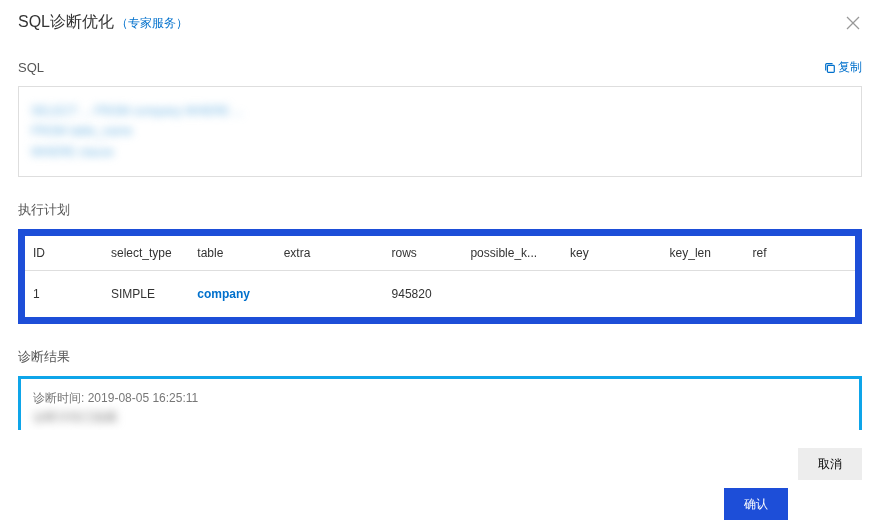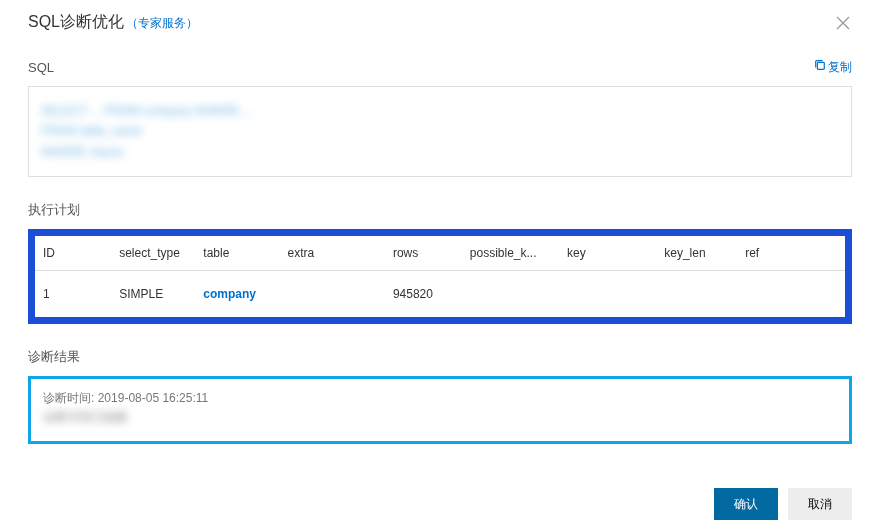--- a/index.html
+++ b/index.html
@@ -10,21 +10,21 @@
     body {
       font-family: -apple-system, BlinkMacSystemFont, "Segoe UI", "PingFang SC", "Microsoft YaHei", sans-serif;
       font-size: 12px;
       color: #333;
       background: #fff;
       width: 880px;
       height: 532px;
       position: relative;
     }
     .modal {
-      padding: 12px 28px;
+      padding: 12px 18px;
       height: 100%;
       display: flex;
       flex-direction: column;
     }
     .modal-header {
       display: flex;
       justify-content: space-between;
       align-items: center;
       padding-bottom: 6px;
     }
@@ -72,20 +72,21 @@
     .section-title {
       font-size: 13px;
       color: #555;
       font-weight: 400;
     }
     .copy-link {
       color: #0070cc;
       font-size: 12px;
       cursor: pointer;
       display: flex;
+      align-items: center;
       gap: 2px;
     }
     .copy-link svg {
       width: 12px;
       height: 12px;
       fill: none;
       stroke: #0070cc;
       stroke-width: 1.4;
     }
     .sql-box {
@@ -159,22 +160,23 @@
       height: 32px;
       padding: 0 18px;
       font-size: 12px;
       border: none;
       cursor: pointer;
       display: inline-flex;
       align-items: center;
       justify-content: center;
     }
     .btn-primary {
-      background: #0369a1;
+      background: #1d4ed8;
       color: #fff;
+      margin-top: 40px;
     }
     .btn-default {
       background: #ededed;
       color: #000000;
     }
   </style>
 </head>
 <body>
 
 <div class="modal">

